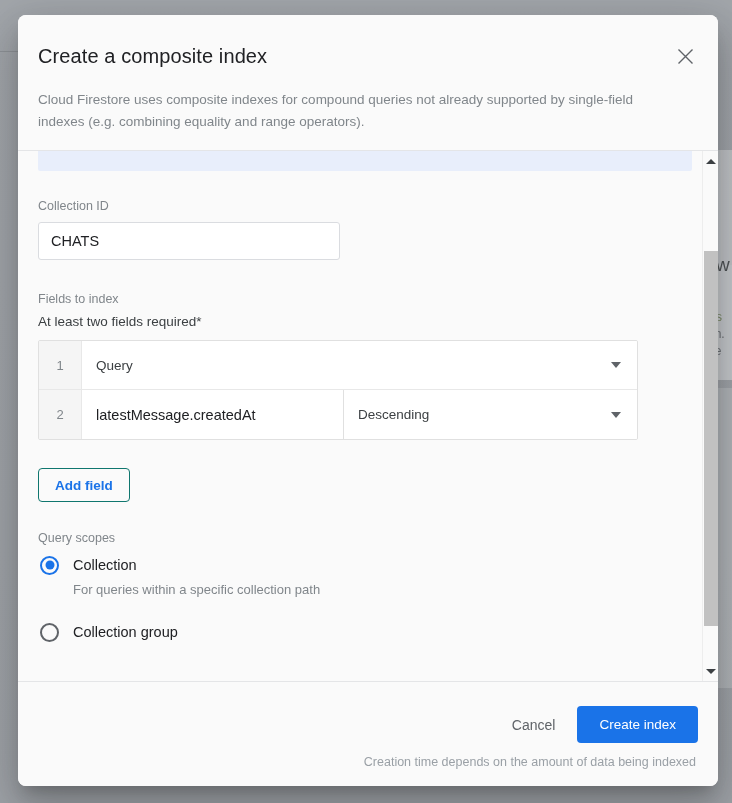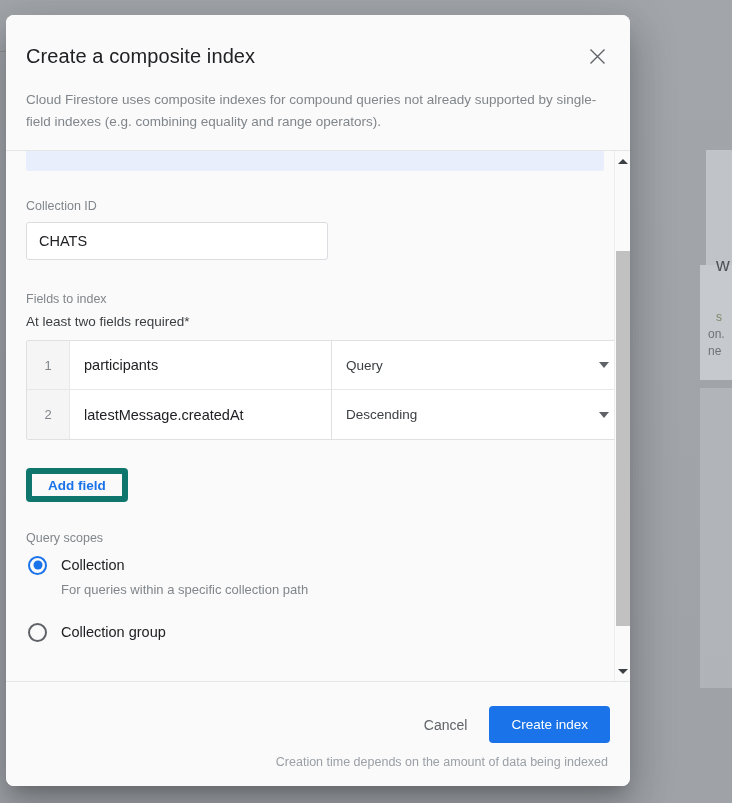--- a/index.html
+++ b/index.html
@@ -41,22 +41,22 @@
   #bg-text-b { left: 708px; top: 327px; font-size: 12px; }
   #bg-text-c { left: 708px; top: 344px; font-size: 12px; }
   #bg-hairline {
     position: absolute; left: 0; top: 51px; width: 22px; height: 1px;
     background: #8e9297;
   }
 
   
   #dialog {
     position: absolute;
-    left: 6px; top: 15px;
-    width: 624px; height: 771px;
+    left: 18px; top: 15px;
+    width: 700px; height: 771px;
     background: #fafafa;
     border-radius: 8px;
     box-shadow: 0 11px 15px -7px rgba(0,0,0,.20),
                 0 24px 38px 3px rgba(0,0,0,.14),
                 0 9px 46px 8px rgba(0,0,0,.12);
     display: flex;
     flex-direction: column;
     overflow: hidden;
   }
 
@@ -201,21 +201,21 @@
     border-left: 5px solid transparent;
     border-right: 5px solid transparent;
     border-top: 6px solid #5f6368;
   }
 
   #add-field-btn {
     margin-top: 28px;
     height: 34px;
     padding: 0 16px;
     background: #fafafa;
-    border: 6px solid #0f766e;
+    border: 1px solid #0f766e;
     border-radius: 4px;
     color: #1a73e8;
     font-size: 13.5px;
     font-weight: bold;
     font-family: "Liberation Sans", sans-serif;
     cursor: pointer;
   }
 
   #query-scopes-label { margin-top: 29px; margin-bottom: 6px; }
 
@@ -378,21 +378,20 @@
 
       <div class="field-label">Collection ID</div>
       <input id="collection-id-input" type="text" value="CHATS" style="">
 
       <div class="field-label" id="fields-to-index-label">Fields to index</div>
       <div id="fields-required-note">At least two fields required*</div>
 
       <div id="fields-table">
         <div class="field-row">
           <div class="row-index">1</div>
-          <div class="row-field-name">participants</div>
           <div class="row-order">
             <span>Query</span>
             <span class="caret"></span>
           </div>
         </div>
         <div class="field-row">
           <div class="row-index">2</div>
           <div class="row-field-name">latestMessage.createdAt</div>
           <div class="row-order">
             <span>Descending</span>

